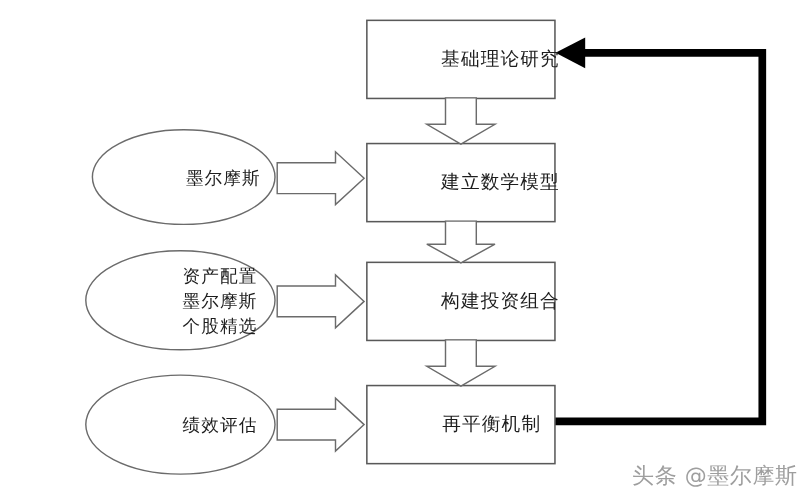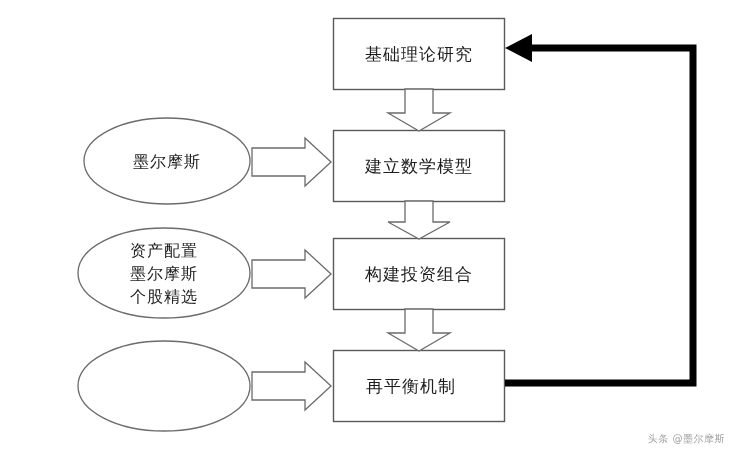--- a/index.html
+++ b/index.html
@@ -28,34 +28,35 @@
     position: absolute;
     display: flex;
     align-items: center;
     justify-content: center;
     text-align: center;
     color: #1d1d1d;
     font-family: "DejaVu Sans", "Liberation Sans", sans-serif;
     pointer-events: none;
     white-space: pre-line;
     letter-spacing: 1px;
+    padding-left: 36px;
   }
   .process-label {
     font-size: 17px;
     line-height: 22px;
   }
   .ellipse-label {
     font-size: 16px;
     line-height: 23px;
   }
   .watermark {
     position: absolute;
     right: 12px;
     bottom: 8px;
-    font-size: 10px;
+    font-size: 20px;
     color: #8e8e8e;
     font-family: "DejaVu Sans", "Liberation Sans", sans-serif;
     letter-spacing: 0.5px;
     opacity: 0.85;
   }
 </style>
 </head>
 <body>
 
 <div id="canvas">
@@ -101,16 +102,17 @@
   <div class="node-label process-label" style="left:333px; top:238px; width:172px; height:72px;">构建投资组合</div>
 
   <div class="node-label process-label" style="left:333px; top:350px; width:156px; height:72px;">再平衡机制</div>
 
   <div class="node-label ellipse-label" style="left:84px; top:118px; width:166px; height:86px;">墨尔摩斯</div>
 
   <div class="node-label ellipse-label" style="left:78px; top:228px; width:172px; height:90px;">资产配置
 墨尔摩斯
 个股精选</div>
 
+  <div class="node-label ellipse-label" style="left:78px; top:341px; width:172px; height:90px;">绩效评估</div>
 
   <div class="watermark">头条 @墨尔摩斯</div>
 
 </div>
 
 </body></html>

